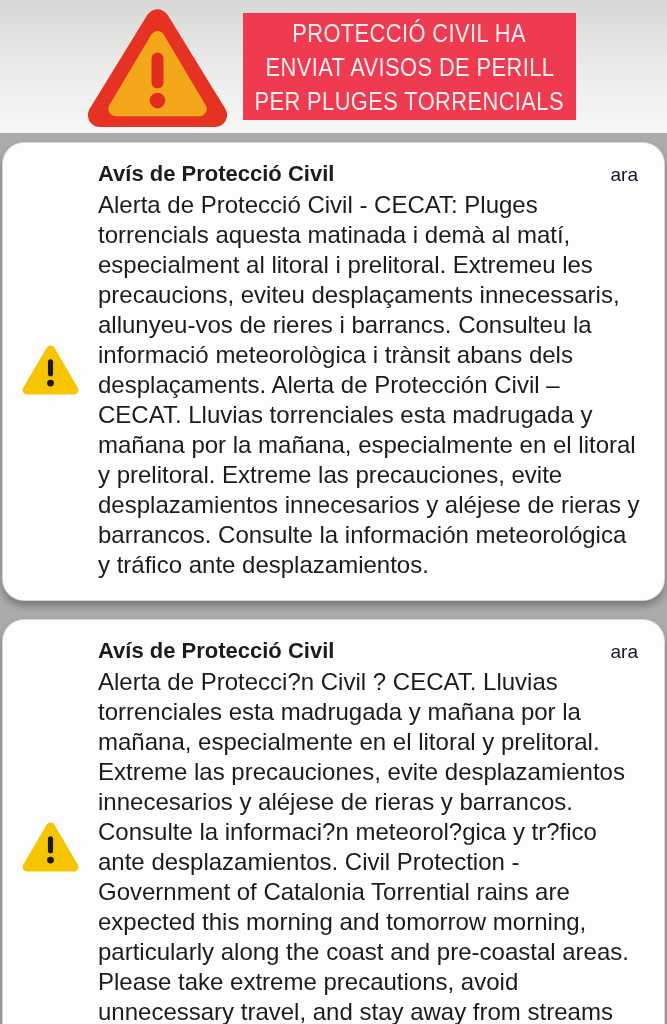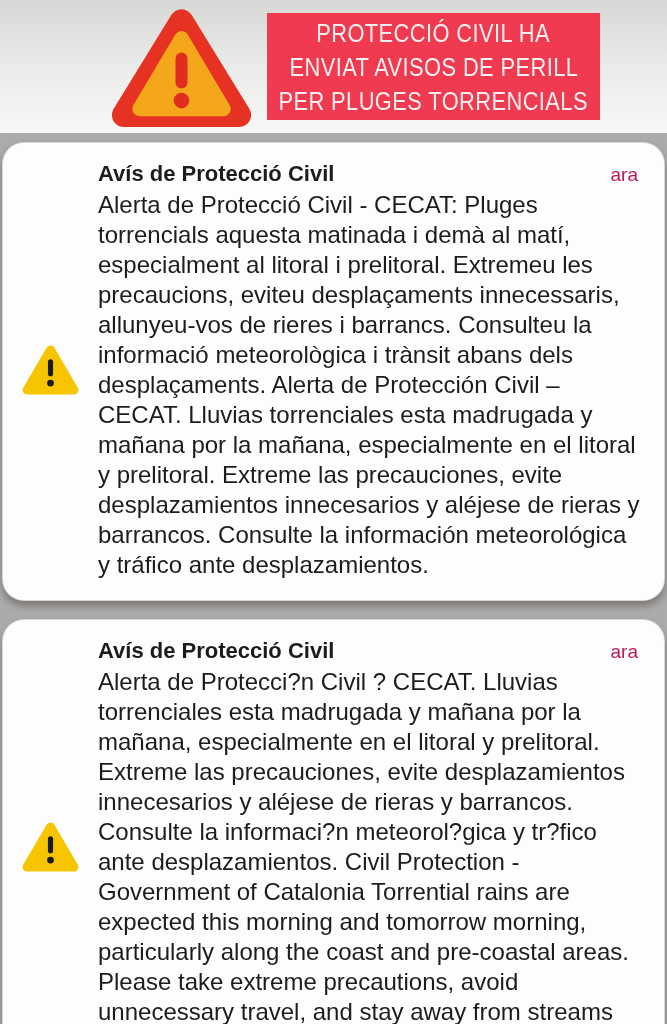--- a/index.html
+++ b/index.html
@@ -12,21 +12,21 @@
     overflow: hidden;
   }
 
   
   .hero {
     height: 133px;
     flex: 0 0 auto;
     background: linear-gradient(180deg, #d7d7d5 0%, #ebebe9 50%, #f7f7f5 100%);
     display: flex;
     align-items: center;
-    padding-left: 108px;
+    padding-left: 84px;
   }
   .hero-triangle { width: 147px; height: 120px; flex: 0 0 auto; }
   .banner {
     width: 333px;
     height: 107px;
     margin-left: 12px;
     background: #ef3a50;
     display: flex;
     flex-direction: column;
     align-items: center;
@@ -77,21 +77,21 @@
     justify-content: space-between;
   }
   .card-title {
     font-size: 22px;
     font-weight: 700;
     color: #1c1c1e;
     line-height: 30px;
   }
   .card-time {
     font-size: 19px;
-    color: #be185d;
+    color: #0f172a;
     line-height: 30px;
     padding-right: 2px;
     margin-left: 28px;
   }
   .card-body {
     font-size: 24px;
     color: #1c1c1e;
     line-height: 30px;
     max-width: 548px;
   }

